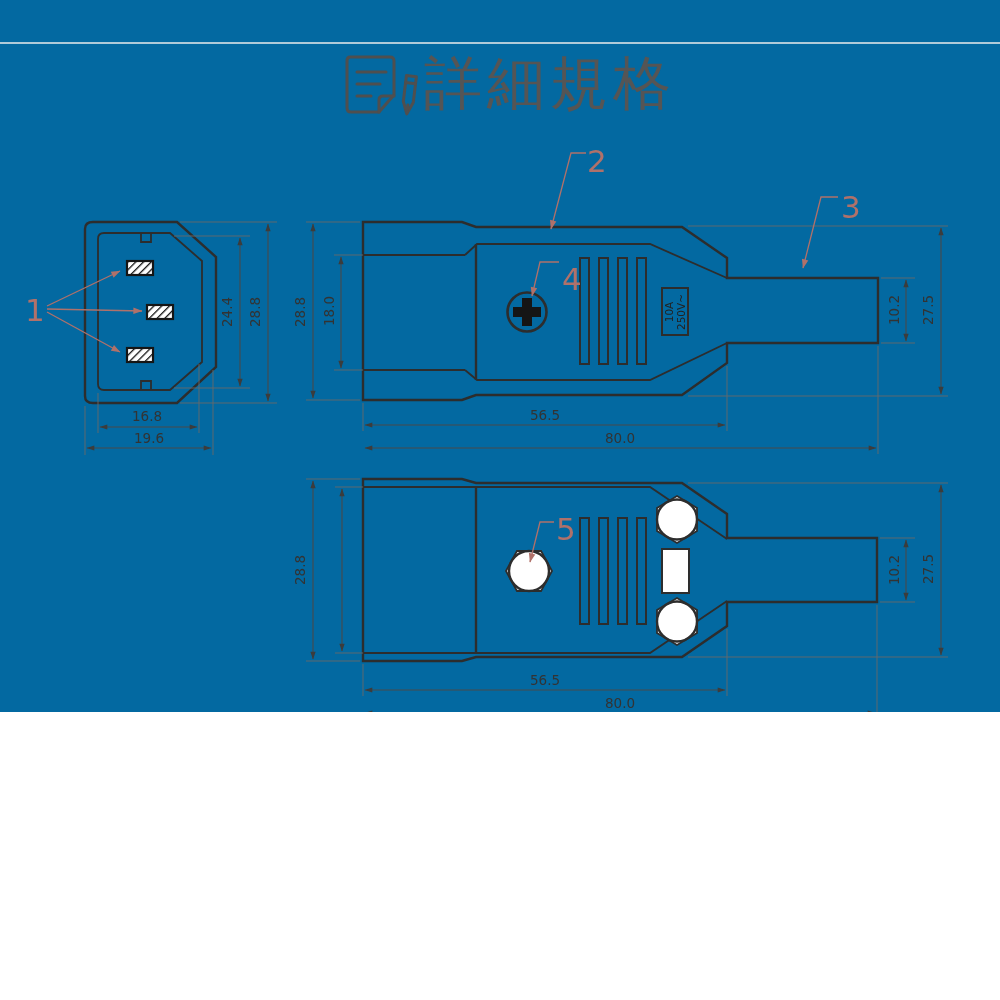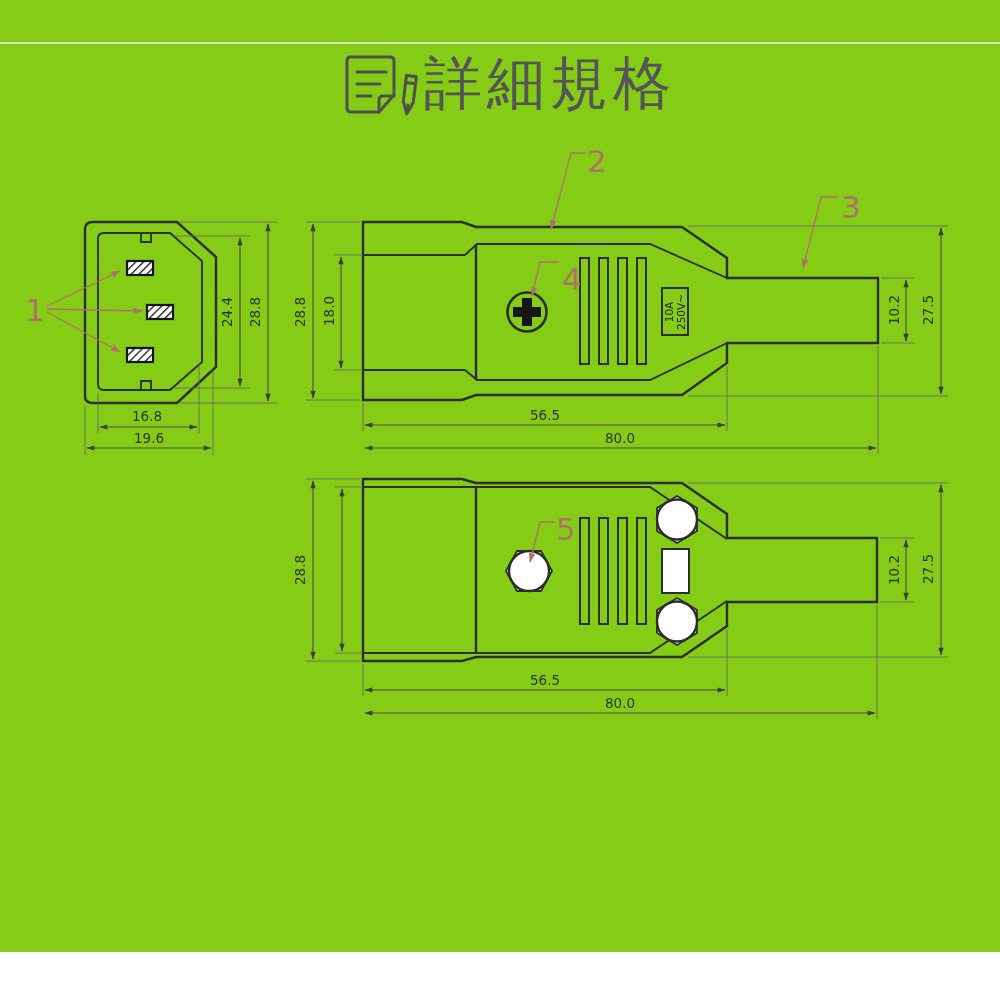--- a/index.html
+++ b/index.html
@@ -1,16 +1,16 @@
 <!DOCTYPE html>
 <html><head>
 <meta charset="utf-8">
 <style>
   html,body{margin:0;padding:0;background:#fff;}
-  .page{position:relative;width:1000px;height:952px;background:#84cc16;overflow:hidden;
+  .page{position:relative;width:1000px;height:712px;background:#0369a1;overflow:hidden;
         font-family:"DejaVu Sans",sans-serif;}
   svg{display:block;}
   .dim-text{font-family:"DejaVu Sans",sans-serif;font-size:13.5px;fill:#333;}
   .callout-text{font-family:"DejaVu Sans",sans-serif;font-size:31px;fill:#b0716a;}
   .rating-text{font-family:"DejaVu Sans",sans-serif;font-size:10.5px;fill:#222;}
   .title-text{font-family:"DejaVu Sans",sans-serif;font-size:58px;fill:#555;letter-spacing:5px;}
   .outline{stroke:#2d2d2d;fill:none;}
   .thick{stroke-width:2.4;}
   .med{stroke-width:1.8;}
   .dimline{stroke:#4a4a4a;stroke-width:1.1;fill:none;}

